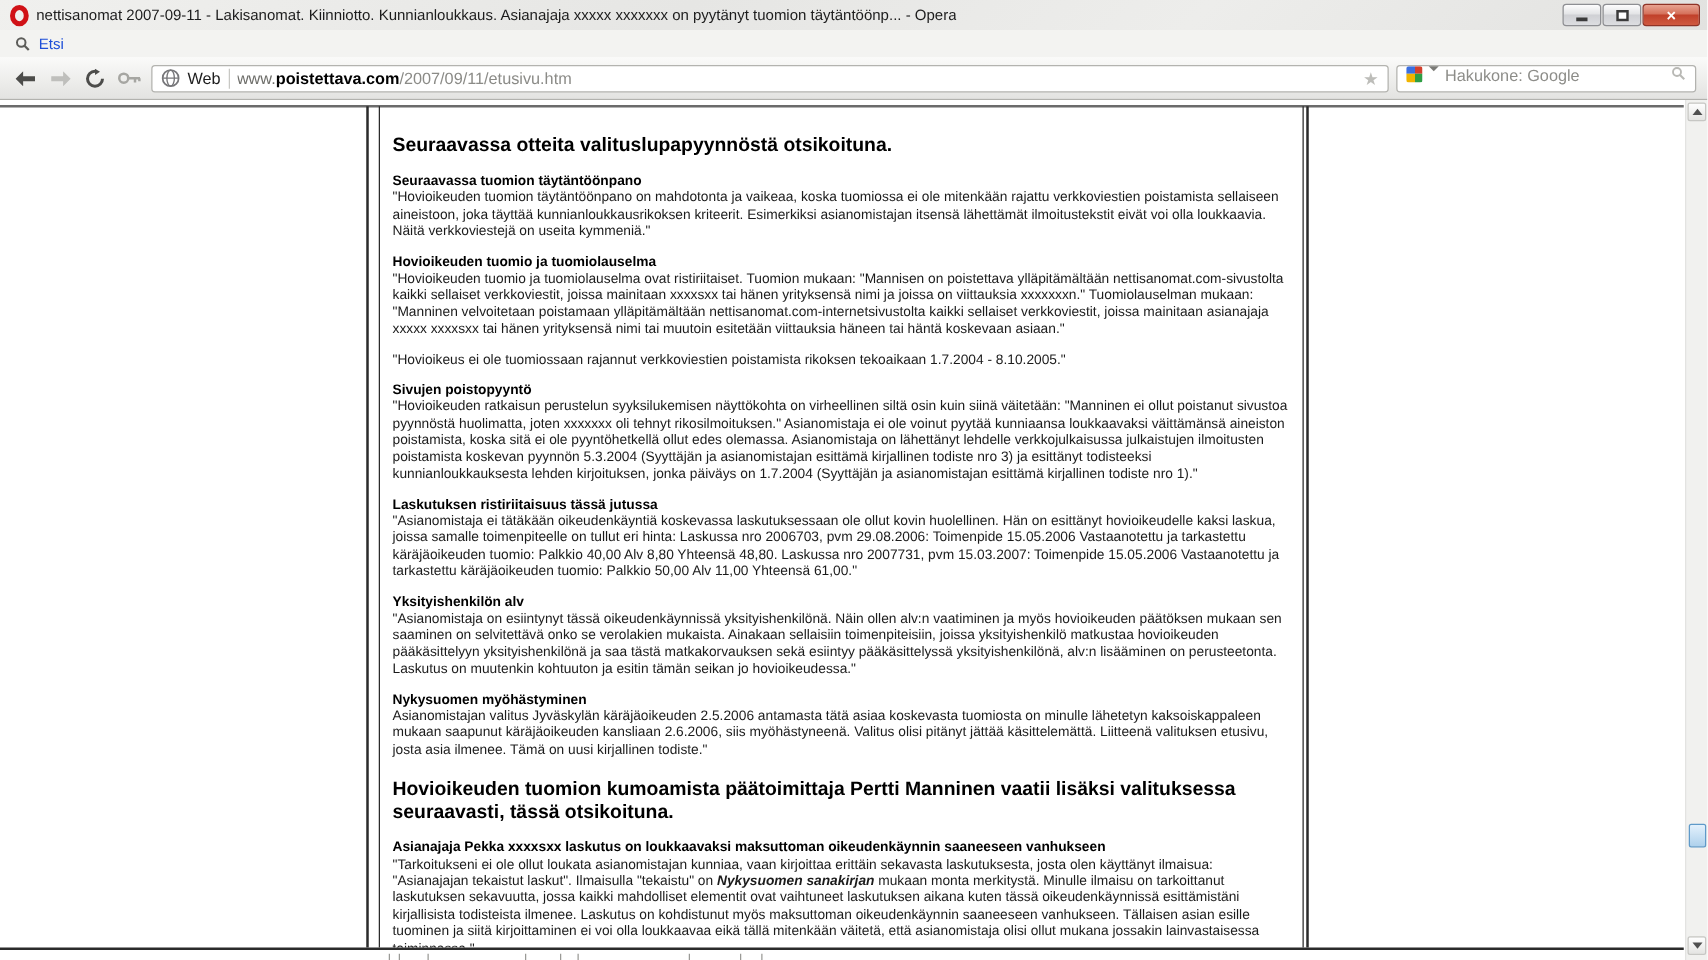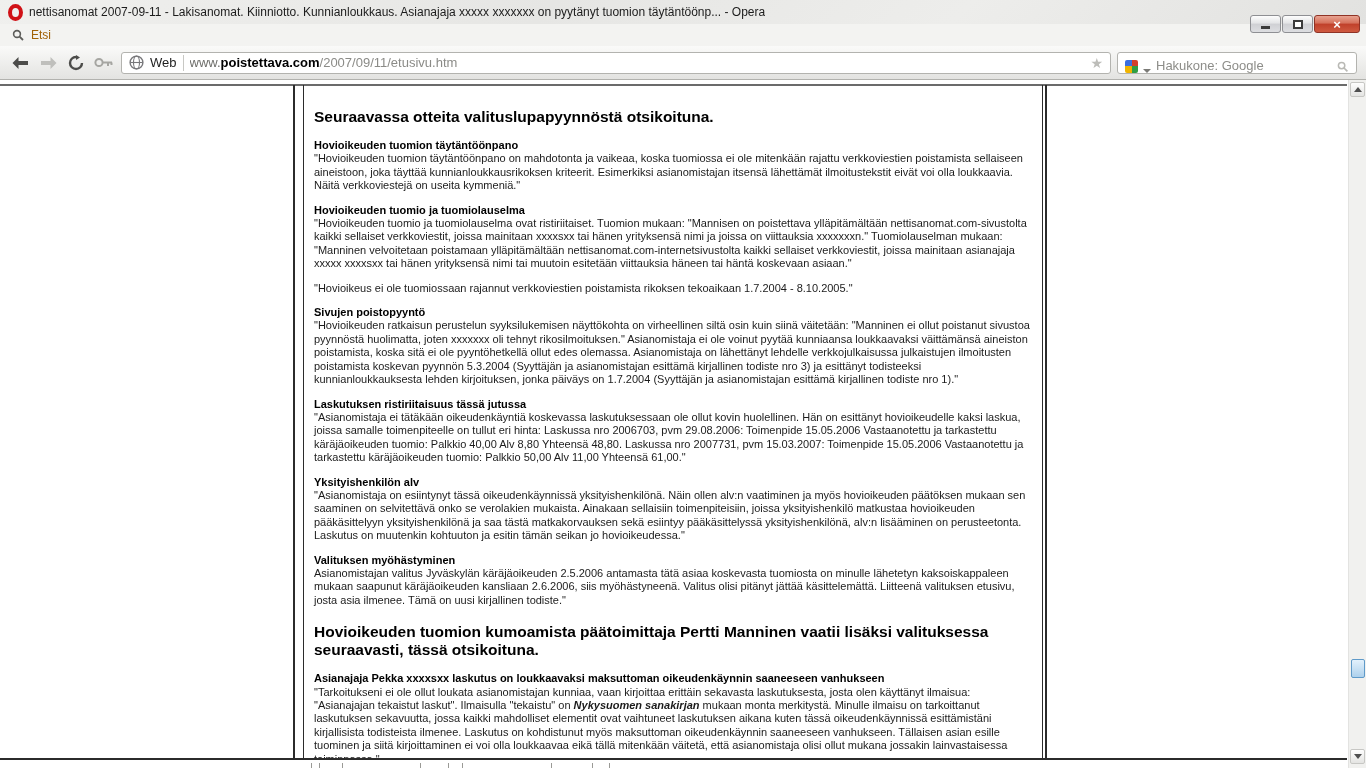--- a/index.html
+++ b/index.html
@@ -1,55 +1,55 @@
 <!DOCTYPE html>
 <html><head>
 <meta charset="utf-8">
 <style>
   * { margin:0; padding:0; box-sizing:border-box; }
   html,body { width:1366px; height:768px; overflow:hidden; background:#fff;
               font-family:"Liberation Sans", sans-serif; }
 
   
   .titlebar { height:24px; background:linear-gradient(135deg,#f0f0ee 0%,#e6e6e4 40%,#ededeb 70%,#e2e2e0 100%);
-              display:flex; align-items:center; padding:12px 6px; }
+              display:flex; align-items:center; padding:0 6px; }
   .opera-logo { width:15px; height:17px; border:4px solid #d01116; border-radius:50%;
                 margin:0 6px 0 2px; flex:none; }
   .title-text { font-size:12px; color:#1c1c1c; white-space:nowrap; overflow:hidden; }
   .win-controls { margin-left:auto; display:flex; gap:1px; align-self:flex-start; padding-top:3px; }
   .win-btn { height:18px; border:1px solid #8e8f93; border-radius:3px;
              background:linear-gradient(#fdfdfd,#e3e4e6 45%,#cfd0d4 50%,#dddee1);
              display:flex; align-items:center; justify-content:center; cursor:default; }
   .btn-min,.btn-max { width:31px; }
   .btn-close { width:46px; background:linear-gradient(#e8a391,#d5705a 45%,#c0402a 50%,#cf5a40);
                border-color:#8f3326; color:#fff; font-size:13px; font-weight:bold; line-height:1; }
   .glyph-min { width:9px; height:3px; background:#3b3b3b; margin-top:7px; }
   .glyph-max { width:10px; height:9px; border:2px solid #3b3b3b; background:#fff; }
 
   .findbar { height:22px; background:#f3f3f1; display:flex; align-items:center;
              padding-left:12px; gap:6px; }
-  .findbar-label { font-size:12px; color:#a16207; }
+  .findbar-label { font-size:12px; color:#1d4ed8; }
 
   .toolbar { height:34px; background:linear-gradient(#fafaf9,#eaeae8 70%,#e3e3e1);
              border-bottom:1px solid #b2b2ae; display:flex; align-items:center;
              padding:0 9px; gap:6px; }
   .nav-btn { width:22px; height:22px; display:flex; align-items:center; justify-content:center; }
 
   .address-field { flex:1; height:22px; background:#fff; border:1px solid #b3b3af; border-radius:3px;
                    display:flex; align-items:center; padding:0 7px; gap:6px; min-width:0; }
   .web-label { font-size:13px; color:#1d1d1d; }
   .addr-sep { width:1px; height:16px; background:#c8c8c4; }
   .url-text { font-size:13px; white-space:nowrap; overflow:hidden; }
   .url-prefix { color:#6e6e6a; }
   .url-domain { color:#000; font-weight:bold; }
   .url-path { color:#8b8b87; }
   .addr-star { margin-left:auto; font-size:14px; color:#bdbdb9; line-height:1; }
 
   .search-field { width:240px; height:22px; background:#fff; border:1px solid #b3b3af; border-radius:3px;
-                  display:flex; align-items:flex-end; padding:0 7px; gap:5px; flex:none; }
+                  display:flex; align-items:flex-start; padding:0 7px; gap:5px; flex:none; }
   .gicon { width:13px; height:13px; display:grid; grid-template-columns:1fr 1fr; grid-template-rows:1fr 1fr;
            border-radius:2px; overflow:hidden; flex:none; }
   .gicon i { display:block; }
   .g1{background:#3b6fe0;} .g2{background:#d3402c;} .g3{background:#f0b400;} .g4{background:#2f9e44;}
   .dd-arrow { width:0; height:0; border-left:4px solid transparent; border-right:4px solid transparent;
               border-top:4px solid #7a7a76; }
   .search-placeholder { font-size:13px; color:#8d8d89; white-space:nowrap; overflow:hidden; }
   .search-mag { margin-left:auto; }
 
   
@@ -182,21 +182,21 @@
   <span class="stub-tick" style="left:448px"></span>
   <span class="stub-tick" style="left:462px"></span>
   <span class="stub-tick" style="left:551px"></span>
   <span class="stub-tick" style="left:592px"></span>
   <span class="stub-tick" style="left:609px"></span>
 
   <div class="page-column">
     <div class="big-heading">Seuraavassa otteita valituslupapyynnöstä otsikoituna.</div>
 
     <div class="section">
-      <div class="sec-head">Hovioikeuden tuomion täytäntöönpano</div>
+      <div class="sec-head">Seuraavassa tuomion täytäntöönpano</div>
       <div class="sec-body">"Hovioikeuden tuomion täytäntöönpano on mahdotonta ja vaikeaa, koska tuomiossa ei ole mitenkään rajattu verkkoviestien poistamista sellaiseen aineistoon, joka täyttää kunnianloukkausrikoksen kriteerit. Esimerkiksi asianomistajan itsensä lähettämät ilmoitustekstit eivät voi olla loukkaavia. Näitä verkkoviestejä on useita kymmeniä."</div>
     </div>
     <div class="section">
       <div class="sec-head">Hovioikeuden tuomio ja tuomiolauselma</div>
       <div class="sec-body">"Hovioikeuden tuomio ja tuomiolauselma ovat ristiriitaiset. Tuomion mukaan: "Mannisen on poistettava ylläpitämältään nettisanomat.com-sivustolta kaikki sellaiset verkkoviestit, joissa mainitaan xxxxsxx tai hänen yrityksensä nimi ja joissa on viittauksia xxxxxxxn." Tuomiolauselman mukaan: "Manninen velvoitetaan poistamaan ylläpitämältään nettisanomat.com-internetsivustolta kaikki sellaiset verkkoviestit, joissa mainitaan asianajaja xxxxx xxxxsxx tai hänen yrityksensä nimi tai muutoin esitetään viittauksia häneen tai häntä koskevaan asiaan."</div>
     </div>
     <div class="section">
       <div class="sec-body">"Hovioikeus ei ole tuomiossaan rajannut verkkoviestien poistamista rikoksen tekoaikaan 1.7.2004 - 8.10.2005."</div>
     </div>
     <div class="section">
@@ -205,21 +205,21 @@
     </div>
     <div class="section">
       <div class="sec-head">Laskutuksen ristiriitaisuus tässä jutussa</div>
       <div class="sec-body">"Asianomistaja ei tätäkään oikeudenkäyntiä koskevassa laskutuksessaan ole ollut kovin huolellinen. Hän on esittänyt hovioikeudelle kaksi laskua, joissa samalle toimenpiteelle on tullut eri hinta: Laskussa nro 2006703, pvm 29.08.2006: Toimenpide 15.05.2006 Vastaanotettu ja tarkastettu käräjäoikeuden tuomio: Palkkio 40,00 Alv 8,80 Yhteensä 48,80. Laskussa nro 2007731, pvm 15.03.2007: Toimenpide 15.05.2006 Vastaanotettu ja tarkastettu käräjäoikeuden tuomio: Palkkio 50,00 Alv 11,00 Yhteensä 61,00."</div>
     </div>
     <div class="section">
       <div class="sec-head">Yksityishenkilön alv</div>
       <div class="sec-body">"Asianomistaja on esiintynyt tässä oikeudenkäynnissä yksityishenkilönä. Näin ollen alv:n vaatiminen ja myös hovioikeuden päätöksen mukaan sen saaminen on selvitettävä onko se verolakien mukaista. Ainakaan sellaisiin toimenpiteisiin, joissa yksityishenkilö matkustaa hovioikeuden pääkäsittelyyn yksityishenkilönä ja saa tästä matkakorvauksen sekä esiintyy pääkäsittelyssä yksityishenkilönä, alv:n lisääminen on perusteetonta. Laskutus on muutenkin kohtuuton ja esitin tämän seikan jo hovioikeudessa."</div>
     </div>
     <div class="section">
-      <div class="sec-head">Valituksen myöhästyminen</div>
+      <div class="sec-head">Nykysuomen myöhästyminen</div>
       <div class="sec-body">Asianomistajan valitus Jyväskylän käräjäoikeuden 2.5.2006 antamasta tätä asiaa koskevasta tuomiosta on minulle lähetetyn kaksoiskappaleen mukaan saapunut käräjäoikeuden kansliaan 2.6.2006, siis myöhästyneenä. Valitus olisi pitänyt jättää käsittelemättä. Liitteenä valituksen etusivu, josta asia ilmenee. Tämä on uusi kirjallinen todiste."</div>
     </div>
 
     <div class="big-heading second">Hovioikeuden tuomion kumoamista päätoimittaja Pertti Manninen vaatii lisäksi valituksessa seuraavasti, tässä otsikoituna.</div>
 
     <div class="section">
       <div class="sec-head">Asianajaja Pekka xxxxsxx laskutus on loukkaavaksi maksuttoman oikeudenkäynnin saaneeseen vanhukseen</div>
       <div class="sec-body"><span>"Tarkoitukseni ei ole ollut loukata asianomistajan kunniaa, vaan kirjoittaa erittäin sekavasta laskutuksesta, josta olen käyttänyt ilmaisua: "Asianajajan tekaistut laskut". Ilmaisulla "tekaistu" on </span><span class="emph">Nykysuomen sanakirjan</span><span> mukaan monta merkitystä. Minulle ilmaisu on tarkoittanut laskutuksen sekavuutta, jossa kaikki mahdolliset elementit ovat vaihtuneet laskutuksen aikana kuten tässä oikeudenkäynnissä esittämistäni kirjallisista todisteista ilmenee. Laskutus on kohdistunut myös maksuttoman oikeudenkäynnin saaneeseen vanhukseen. Tällaisen asian esille tuominen ja siitä kirjoittaminen ei voi olla loukkaavaa eikä tällä mitenkään väitetä, että asianomistaja olisi ollut mukana jossakin lainvastaisessa toiminnassa."</span></div>
     </div>
   </div>

